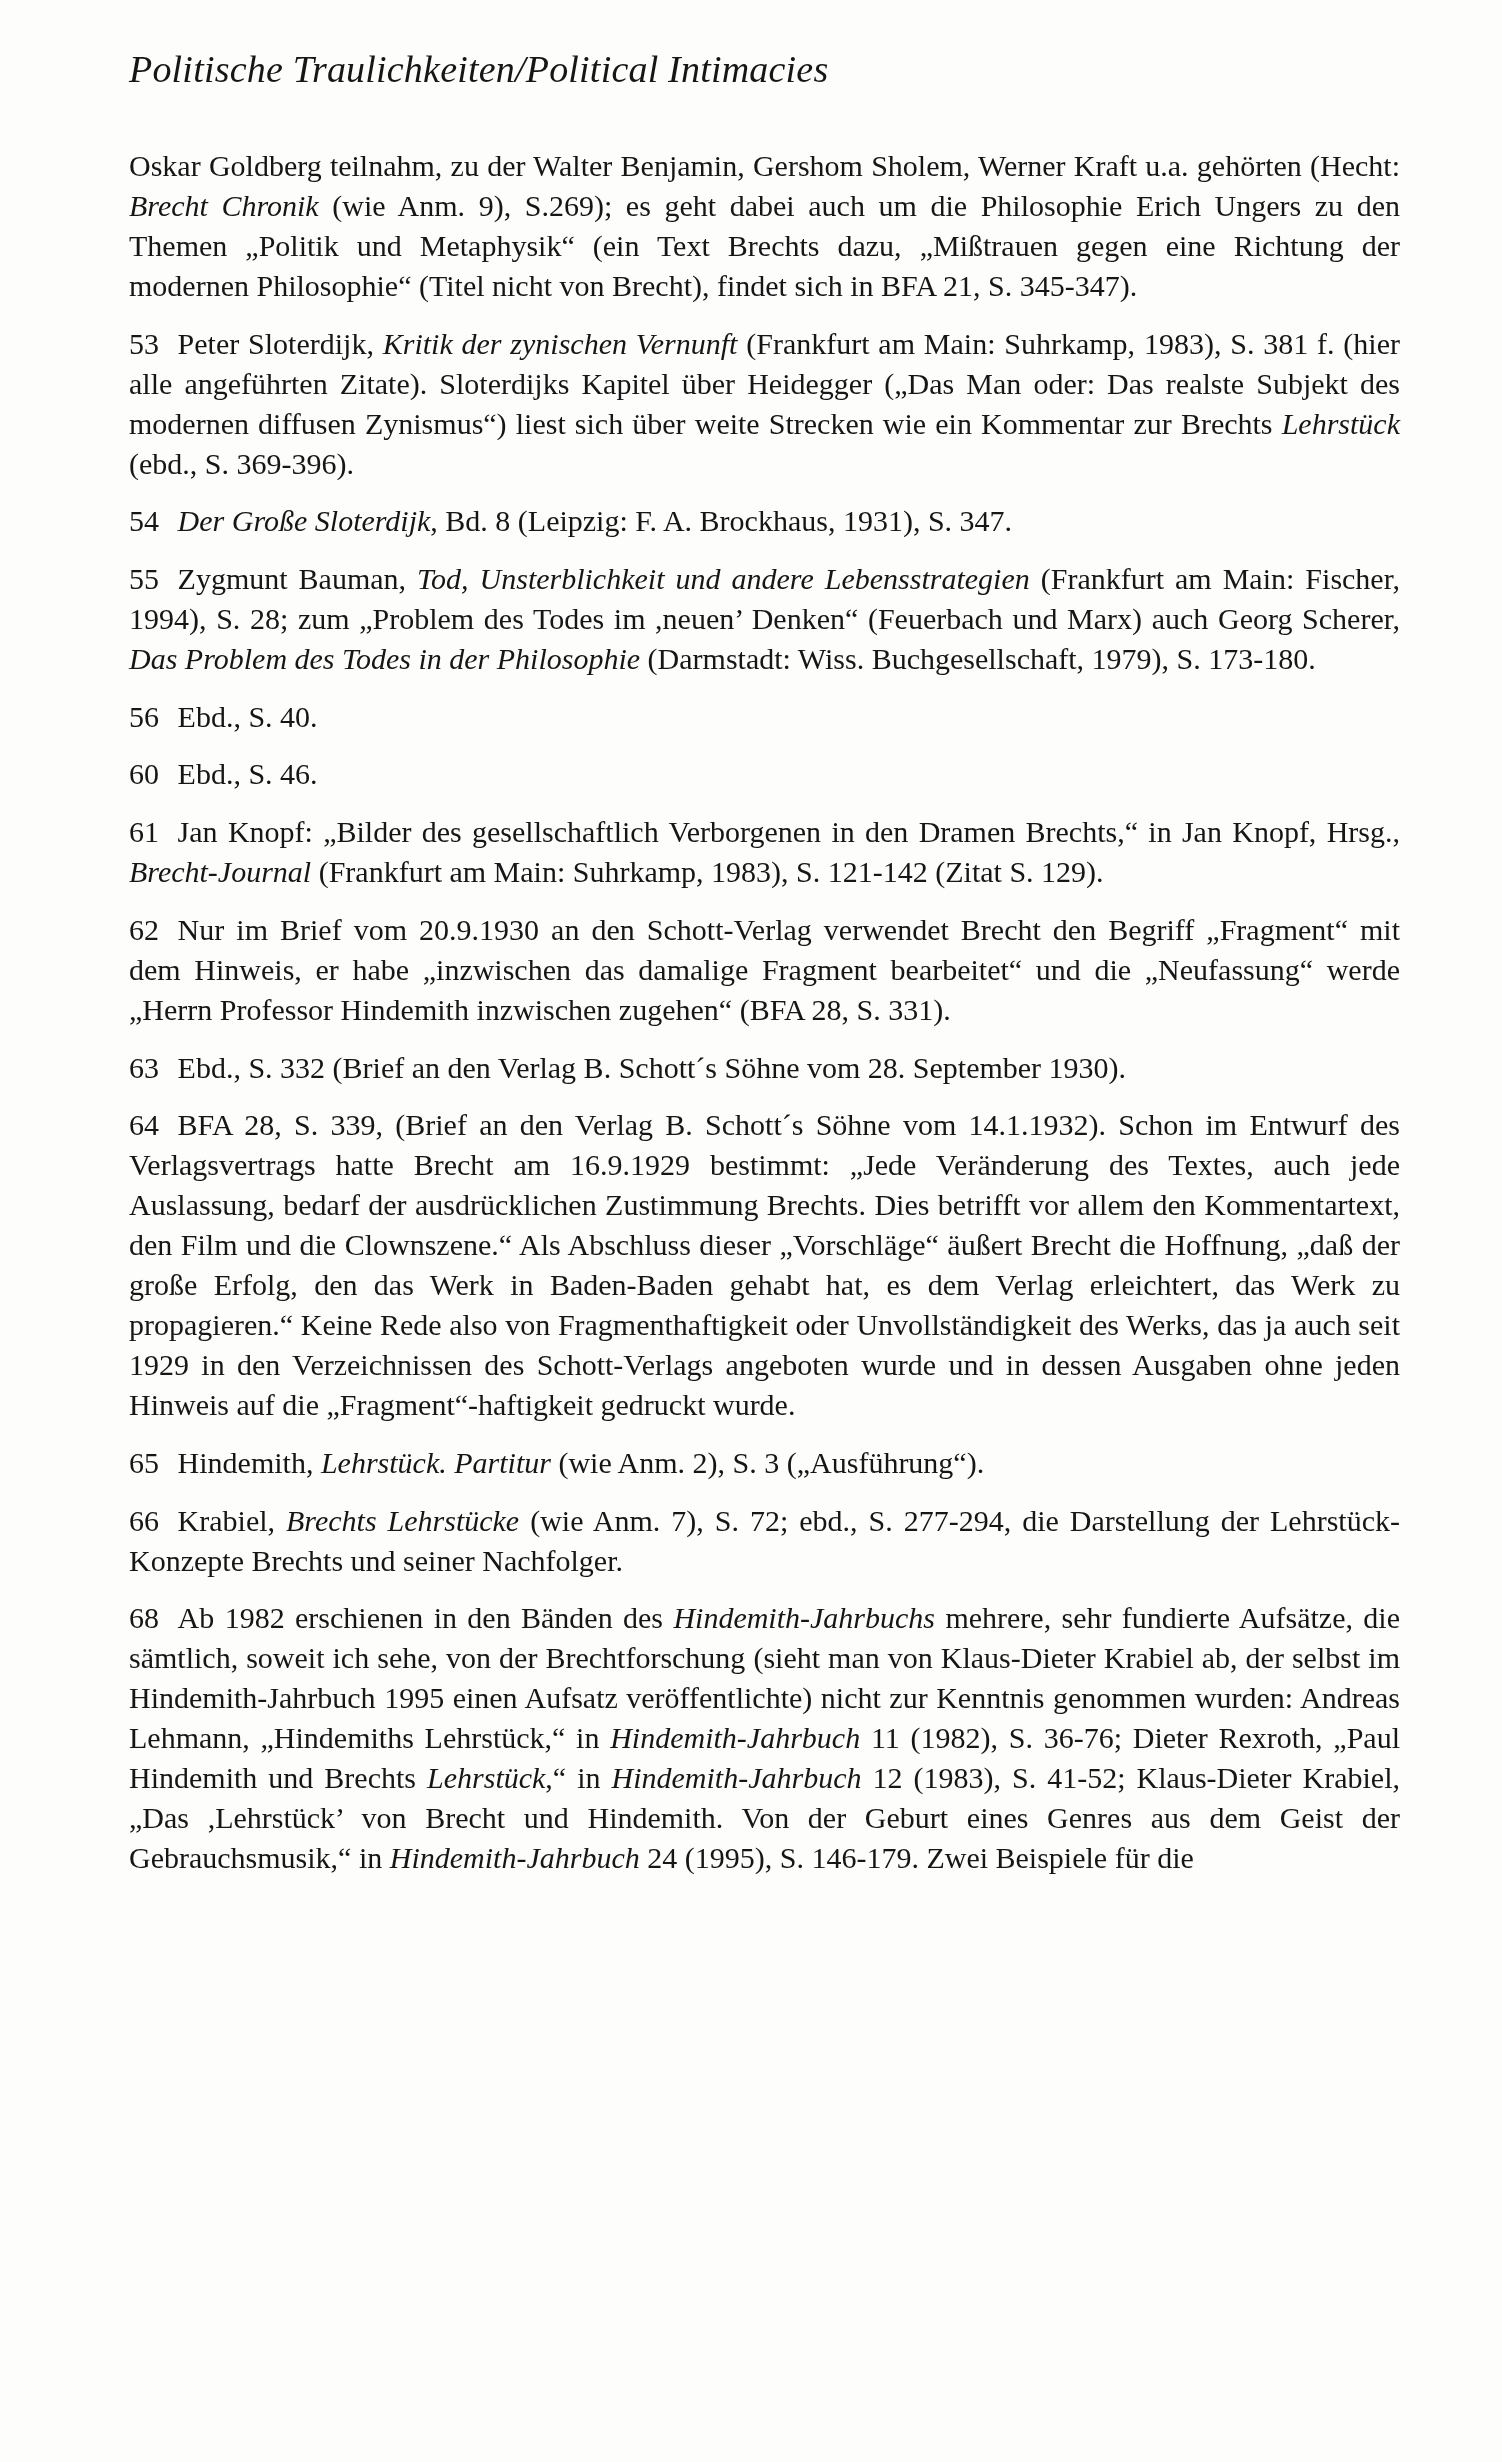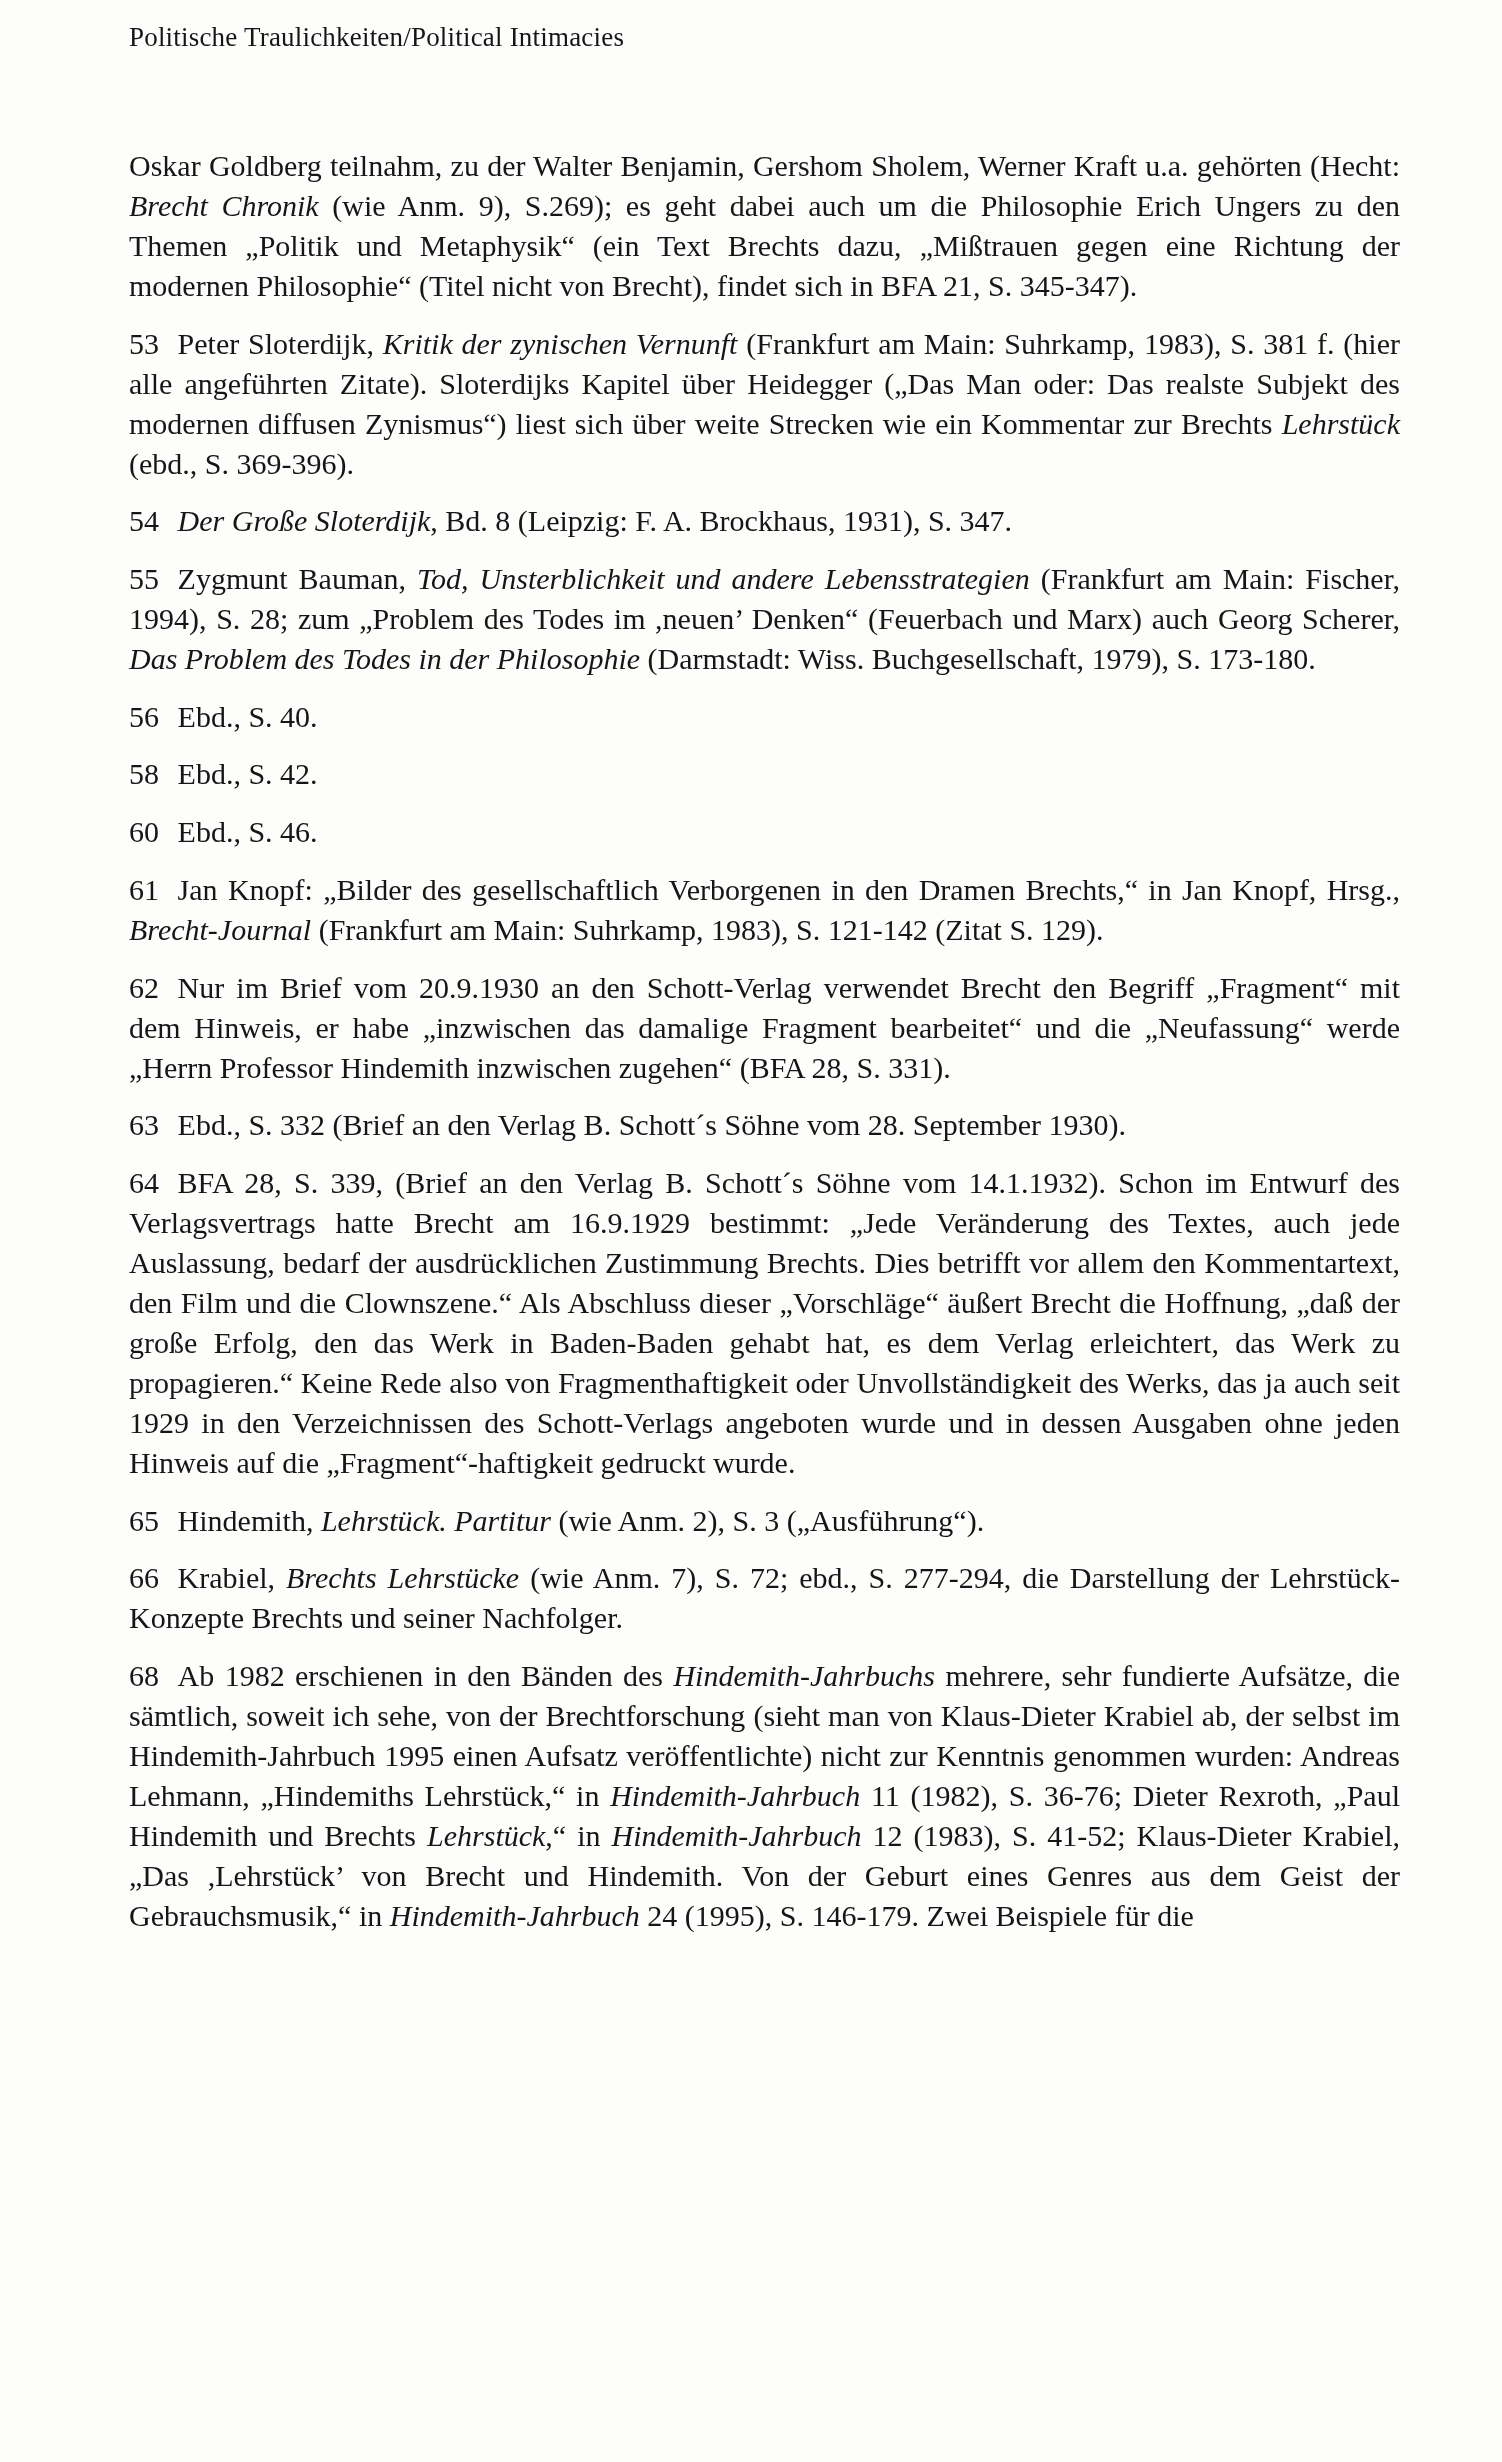--- a/index.html
+++ b/index.html
@@ -12,22 +12,23 @@
     width: 1503px;
     height: 2553px;
     background: #fdfdfc;
     color: #161616;
     font-family: "Liberation Serif", "DejaVu Serif", serif;
     overflow: hidden;
   }
   .running-header {
     position: absolute;
     left: 129px;
-    top: 22px;
-    font-size: 27px;
+    top: 47px;
+    font-style: italic;
+    font-size: 38px;
     letter-spacing: 0.2px;
     white-space: nowrap;
   }
   .notes-body {
     position: absolute;
     left: 129px;
     top: 146px;
     width: 1271px;
     font-size: 30px;
     line-height: 40px;
@@ -49,21 +50,20 @@
 
 <div class="page">
   <div class="running-header">Politische Traulichkeiten/Political Intimacies</div>
 
   <div class="notes-body">
       <p class="note"><span>Oskar Goldberg teilnahm, zu der Walter Benjamin, Gershom Sholem, Werner Kraft u.a. gehörten (Hecht: </span><span class="it">Brecht Chronik</span><span> (wie Anm. 9), S.269); es geht dabei auch um die Philosophie Erich Ungers zu den Themen „Politik und Metaphysik“ (ein Text Brechts dazu, „Mißtrauen gegen eine Richtung der modernen Philosophie“ (Titel nicht von Brecht), findet sich in BFA 21, S. 345-347).</span></p>
       <p class="note"><span class="note-num">53</span><span>Peter Sloterdijk, </span><span class="it">Kritik der zynischen Vernunft</span><span> (Frankfurt am Main: Suhrkamp, 1983), S. 381 f. (hier alle angeführten Zitate). Sloterdijks Kapitel über Heidegger („Das Man oder: Das realste Subjekt des modernen diffusen Zynismus“) liest sich über weite Strecken wie ein Kommentar zur Brechts </span><span class="it">Lehrstück</span><span> (ebd., S. 369-396).</span></p>
       <p class="note"><span class="note-num">54</span><span class="it">Der Große Sloterdijk</span><span>, Bd. 8 (Leipzig: F. A. Brockhaus, 1931), S. 347.</span></p>
       <p class="note"><span class="note-num">55</span><span>Zygmunt Bauman, </span><span class="it">Tod, Unsterblichkeit und andere Lebensstrategien</span><span> (Frankfurt am Main: Fischer, 1994), S. 28; zum „Problem des Todes im ,neuen’ Denken“ (Feuerbach und Marx) auch Georg Scherer, </span><span class="it">Das Problem des Todes in der Philosophie</span><span> (Darmstadt: Wiss. Buchgesellschaft, 1979), S. 173-180.</span></p>
       <p class="note"><span class="note-num">56</span><span>Ebd., S. 40.</span></p>
-      <p class="note"><span class="note-num">58</span><span>Ebd., S. 42.</span></p>
       <p class="note"><span class="note-num">60</span><span>Ebd., S. 46.</span></p>
       <p class="note"><span class="note-num">61</span><span>Jan Knopf: „Bilder des gesellschaftlich Verborgenen in den Dramen Brechts,“ in Jan Knopf, Hrsg., </span><span class="it">Brecht-Journal</span><span> (Frankfurt am Main: Suhrkamp, 1983), S. 121-142 (Zitat S. 129).</span></p>
       <p class="note"><span class="note-num">62</span><span>Nur im Brief vom 20.9.1930 an den Schott-Verlag verwendet Brecht den Begriff „Fragment“ mit dem Hinweis, er habe „inzwischen das damalige Fragment bearbeitet“ und die „Neufassung“ werde „Herrn Professor Hindemith inzwischen zugehen“ (BFA 28, S. 331).</span></p>
       <p class="note"><span class="note-num">63</span><span>Ebd., S. 332 (Brief an den Verlag B. Schott´s Söhne vom 28. September 1930).</span></p>
       <p class="note"><span class="note-num">64</span><span>BFA 28, S. 339, (Brief an den Verlag B. Schott´s Söhne vom 14.1.1932). Schon im Entwurf des Verlagsvertrags hatte Brecht am 16.9.1929 bestimmt: „Jede Veränderung des Textes, auch jede Auslassung, bedarf der ausdrücklichen Zustimmung Brechts. Dies betrifft vor allem den Kommentartext, den Film und die Clownszene.“ Als Abschluss dieser „Vorschläge“ äußert Brecht die Hoffnung, „daß der große Erfolg, den das Werk in Baden-Baden gehabt hat, es dem Verlag erleichtert, das Werk zu propagieren.“ Keine Rede also von Fragmenthaftigkeit oder Unvollständigkeit des Werks, das ja auch seit 1929 in den Verzeichnissen des Schott-Verlags angeboten wurde und in dessen Ausgaben ohne jeden Hinweis auf die „Fragment“-haftigkeit gedruckt wurde.</span></p>
       <p class="note"><span class="note-num">65</span><span>Hindemith, </span><span class="it">Lehrstück. Partitur</span><span> (wie Anm. 2), S. 3 („Ausführung“).</span></p>
       <p class="note"><span class="note-num">66</span><span>Krabiel, </span><span class="it">Brechts Lehrstücke</span><span> (wie Anm. 7), S. 72; ebd., S. 277-294, die Darstellung der Lehrstück-Konzepte Brechts und seiner Nachfolger.</span></p>
       <p class="note"><span class="note-num">68</span><span>Ab 1982 erschienen in den Bänden des </span><span class="it">Hindemith-Jahrbuchs</span><span> mehrere, sehr fundierte Aufsätze, die sämtlich, soweit ich sehe, von der Brechtforschung (sieht man von Klaus-Dieter Krabiel ab, der selbst im Hindemith-Jahrbuch 1995 einen Aufsatz veröffentlichte) nicht zur Kenntnis genommen wurden: Andreas Lehmann, „Hindemiths Lehrstück,“ in </span><span class="it">Hindemith-Jahrbuch</span><span> 11 (1982), S. 36-76; Dieter Rexroth, „Paul Hindemith und Brechts </span><span class="it">Lehrstück</span><span>,“ in </span><span class="it">Hindemith-Jahrbuch</span><span> 12 (1983), S. 41-52; Klaus-Dieter Krabiel, „Das ,Lehrstück’ von Brecht und Hindemith. Von der Geburt eines Genres aus dem Geist der Gebrauchsmusik,“ in </span><span class="it">Hindemith-Jahrbuch</span><span> 24 (1995), S. 146-179. Zwei Beispiele für die</span></p>
     </div>
 

